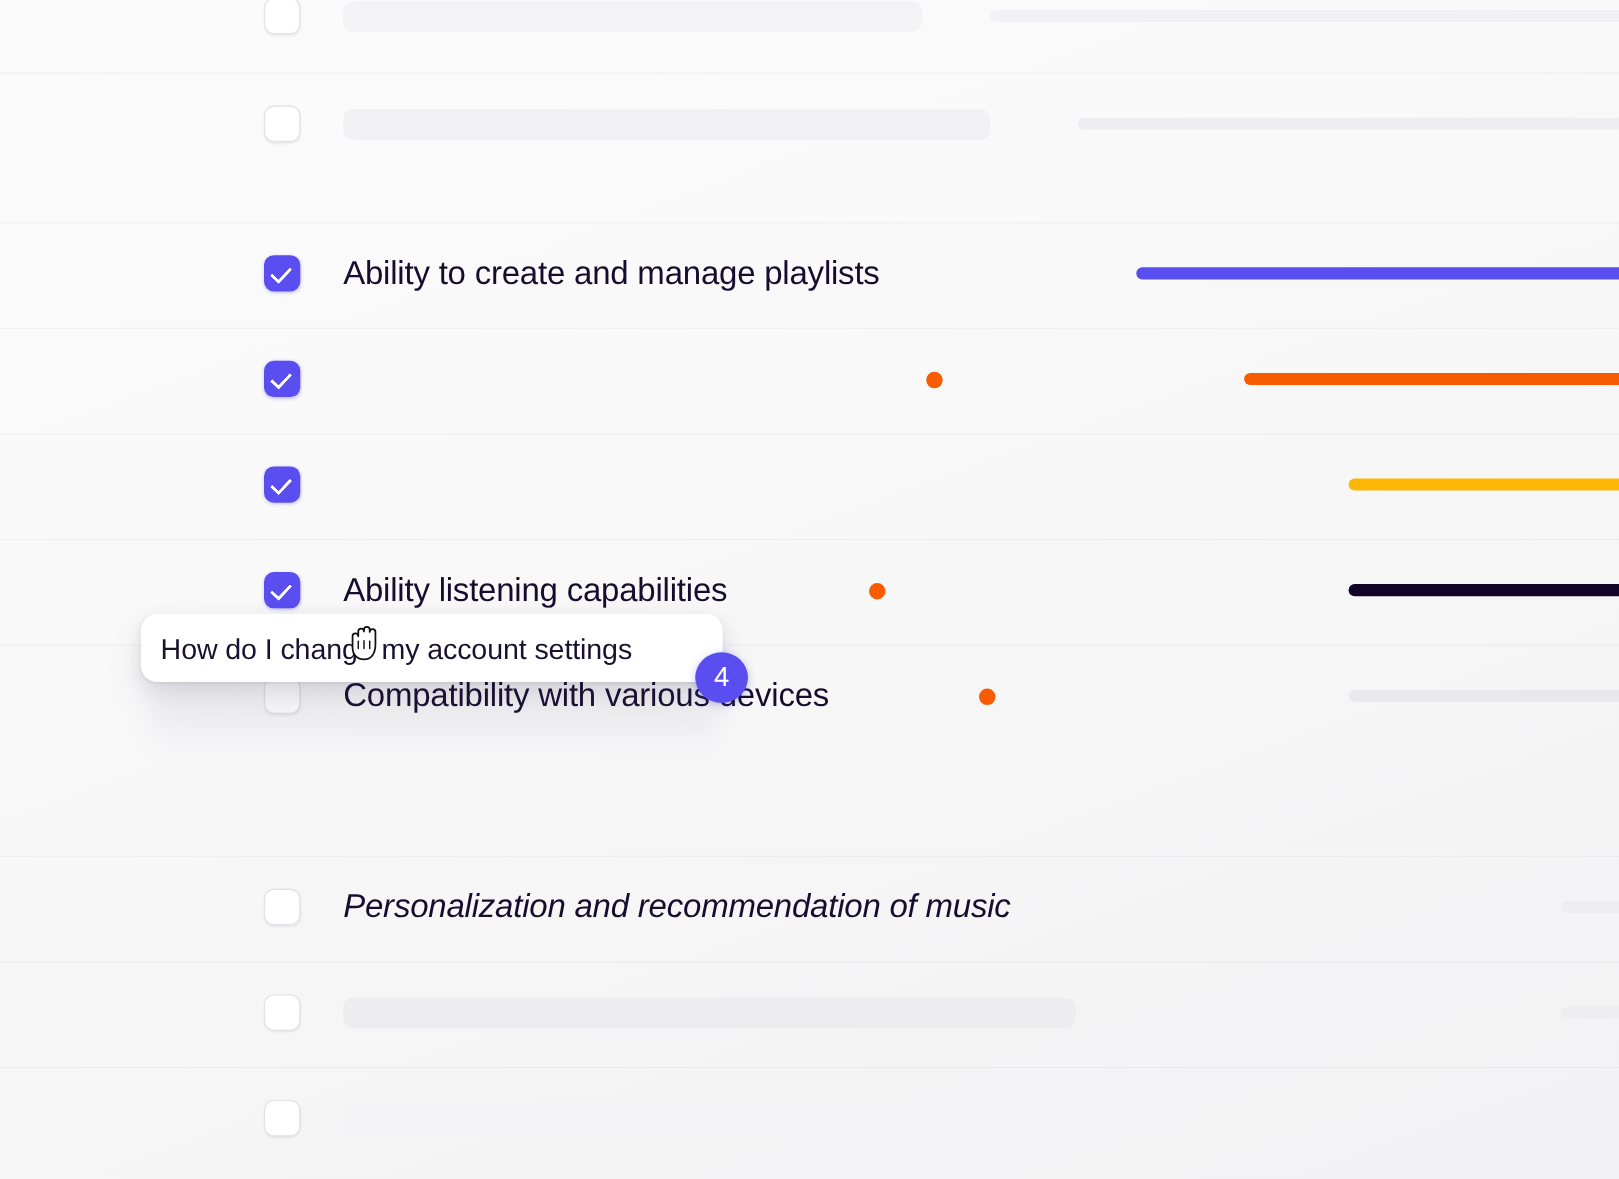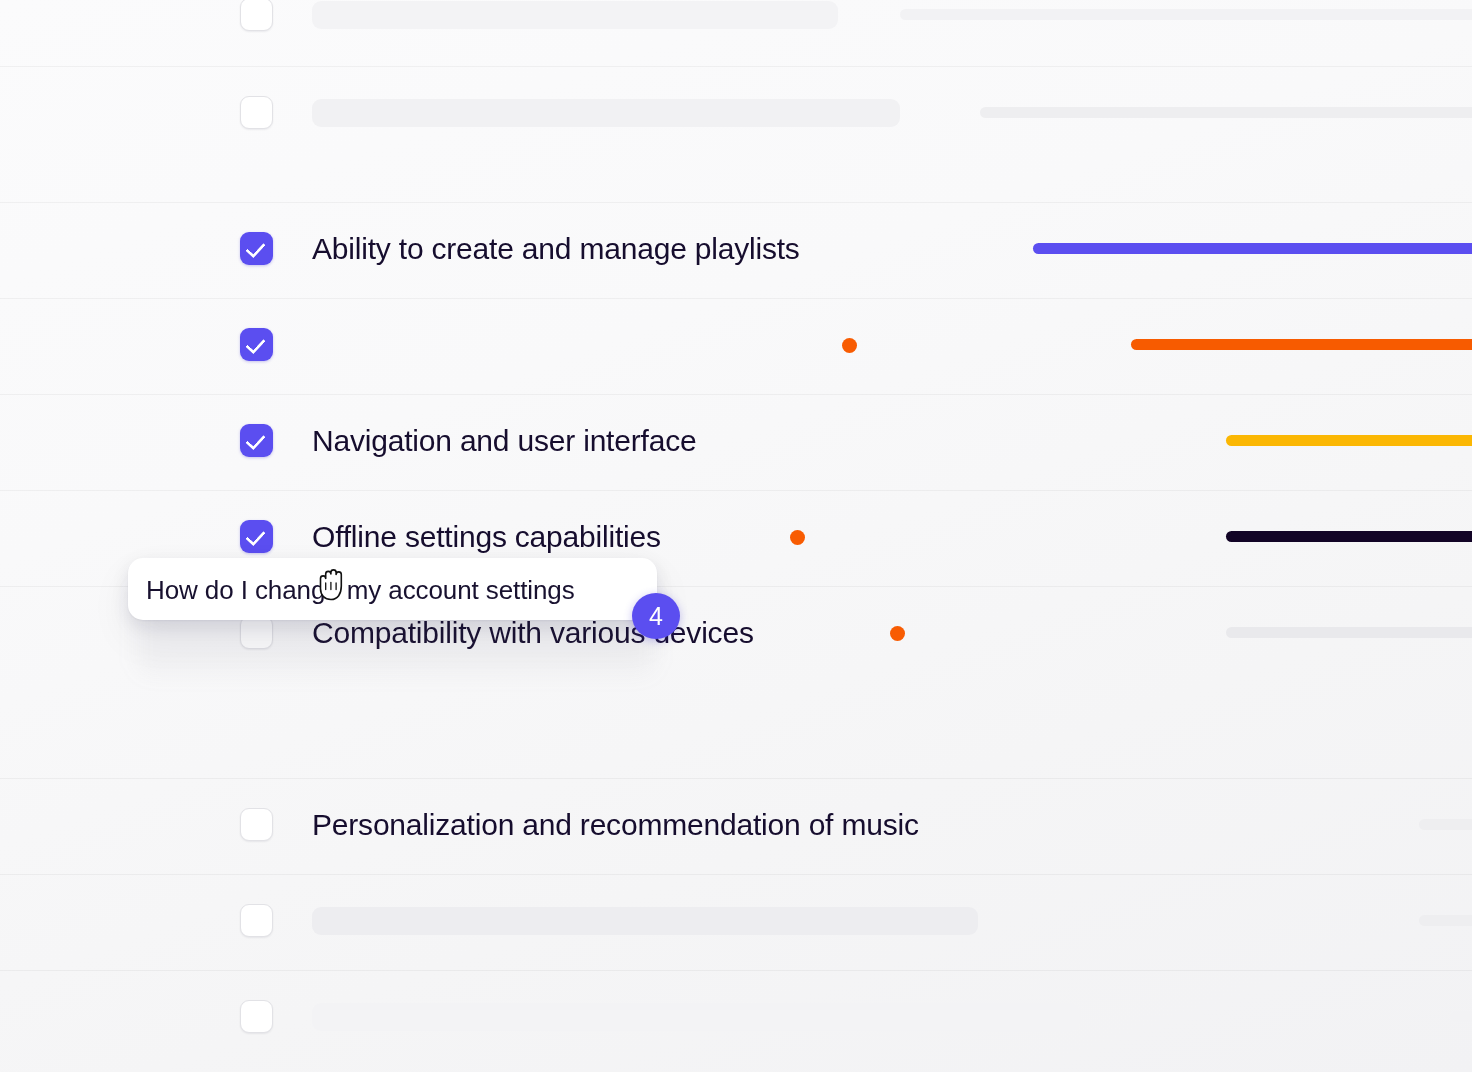--- a/index.html
+++ b/index.html
@@ -211,42 +211,41 @@
   <div class="row" style="top:298px;">
     <div class="sep"></div>
     <div class="cb on"></div>
     <div class="dot" style="left:842px;"></div>
     <div class="bar" style="left:1131px; right:-12px; background:#f75b00;"></div>
   </div>
 
   <div class="row" style="top:394px;">
     <div class="sep"></div>
     <div class="cb on"></div>
-    <div class="label">Navigation and user interface</div>
     <div class="bar" style="left:1226px; right:-12px; background:#fbb703;"></div>
   </div>
 
   <div class="row" style="top:490px;">
     <div class="sep"></div>
     <div class="cb on"></div>
-    <div class="label">Offline settings capabilities</div>
+    <div class="label">Ability listening capabilities</div>
     <div class="dot" style="left:790px;"></div>
     <div class="bar" style="left:1226px; right:-12px; background:#120426;"></div>
   </div>
 
   <div class="row" style="top:586px;">
     <div class="sep"></div>
     <div class="cb off"></div>
     <div class="label">Compatibility with various devices</div>
     <div class="dot" style="left:890px;"></div>
     <div class="bar gray" style="left:1226px; right:-12px;"></div>
   </div>
 
 
-  <div class="row" style="top:778px;">
+  <div class="row" style="top:778px;font-style:italic;">
     <div class="sep"></div>
     <div class="cb off"></div>
     <div class="label">Personalization and recommendation of music</div>
     <div class="bar gray2" style="left:1419px; right:-12px;"></div>
   </div>
 
   <div class="row" style="top:874px;">
     <div class="sep"></div>
     <div class="cb off"></div>
     <div class="skel" style="width:666px; left:312px; background:#ededf0;"></div>

